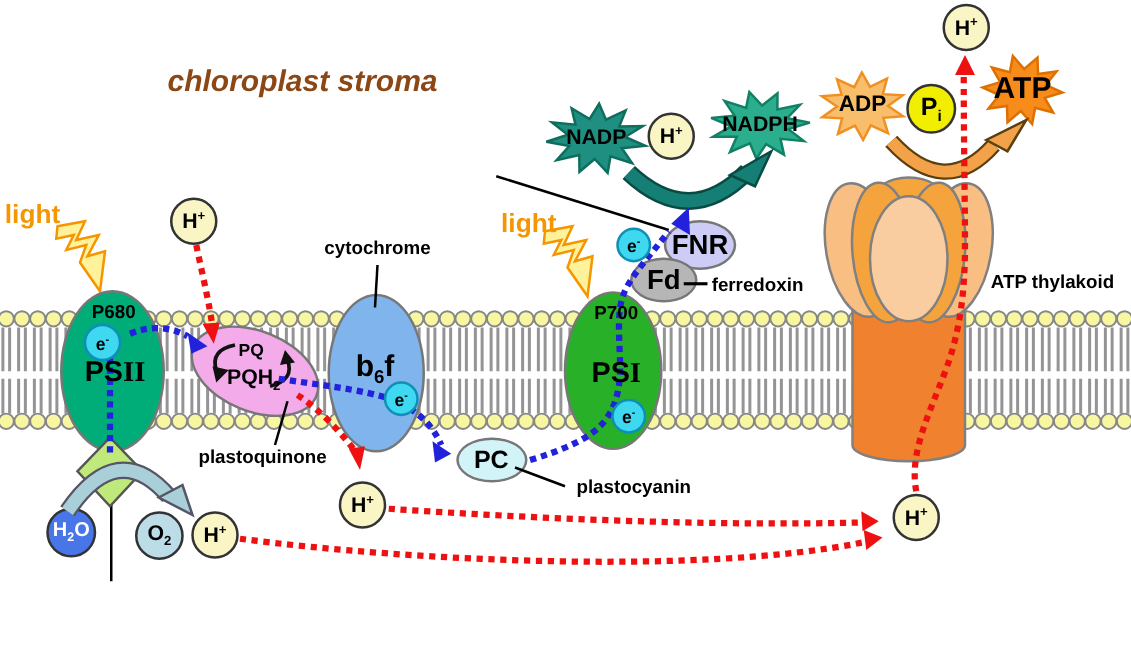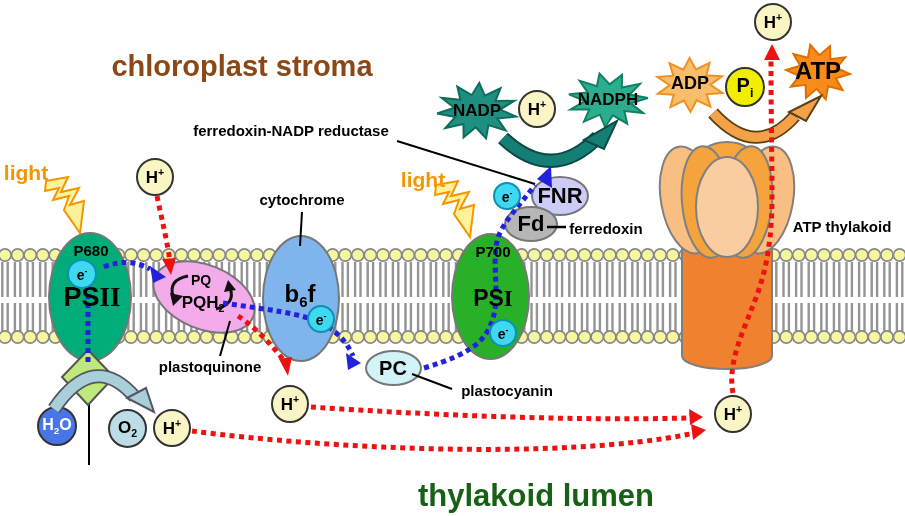--- a/index.html
+++ b/index.html
@@ -11,21 +11,21 @@
   #overlay-svg{z-index:3;pointer-events:none;}
   .txt{position:absolute;z-index:4;transform:translate(-50%,-50%);white-space:nowrap;
        font-weight:bold;color:#000;line-height:1;}
   .ell{border:2.5px solid #777;border-radius:50%;}
   .circ{border:2px solid #333;border-radius:50%;font-weight:bold;}
   .ecirc{position:absolute;z-index:4;border-radius:50%;border:2px solid #0E8FB5;
          background:var(--electron_cyan);display:flex;align-items:center;justify-content:center;
          font-weight:bold;font-size:14px;}
   sub{font-size:0.62em;} sup{font-size:0.62em;}
   .serif{font-family:"Liberation Serif", serif;}
-  .title-stroma{font-size:29px;color:var(--stroma_brown);}
+  .title-stroma{font-size:24px;color:var(--stroma_brown);font-style:italic;}
   .title-lumen{font-size:31px;color:var(--lumen_green);}
   .light-lbl{font-size:21px;color:var(--light_orange);}
   .small-lbl{font-size:15px;}
 </style>
 </head>
 <body>
 
 <div id="stage">
 
   <svg id="base-svg" width="905" height="516" viewBox="0 0 905 516">
@@ -492,21 +492,21 @@
 
     <g>
       <path d="M713,113 Q756,160 795,116" fill="none" stroke="#5A4010" stroke-width="13"></path>
       <path d="M713,113 Q756,160 795,116" fill="none" style="stroke:var(--orange_arrow)" stroke-width="9.5"></path>
       <polygon points="789,112 806,121 821,96" style="fill:var(--orange_arrow);stroke:#5A4010;stroke-width:2"></polygon>
     </g>
   </svg>
 
   <div class="shape ell" style="left:48px;top:232px;width:84px;height:130px;background:var(--psii_green)"></div>
   <div class="txt" style="left:91px;top:250px;font-size:15px">P680</div>
-  <div class="txt" style="left:92px;top:297px;font-size:27px"><span>PS</span><span class="serif">II</span></div>
+  <div class="txt" style="left:92px;top:297px;font-size:23px"><span>PS</span><span class="serif">II</span></div>
 
   <div class="shape ell" style="left:262px;top:235px;width:78px;height:127px;background:var(--b6f_blue)"></div>
   <div class="txt" style="left:300px;top:296px;font-size:24px"><span>b</span><sub>6</sub><span>f</span></div>
 
   <div class="shape ell" style="left:451px;top:233px;width:79px;height:127px;background:var(--psi_green)"></div>
   <div class="txt" style="left:493px;top:251px;font-size:15px">P700</div>
   <div class="txt" style="left:493px;top:298px;font-size:23px"><span>PS</span><span class="serif">I</span></div>
 
   <div class="shape ell" style="left:150px;top:264px;width:108px;height:66px;background:var(--pq_pink);transform:rotate(22deg)"></div>
   <div class="txt" style="left:201px;top:280px;font-size:14px">PQ</div>
@@ -615,23 +615,21 @@
       <span><span>e</span><sup>-</sup></span>
     </div>
   <div class="ecirc" style="left:489px;top:319px;width:24px;height:24px">
       <span><span>e</span><sup>-</sup></span>
     </div>
   <div class="ecirc" style="left:493px;top:182px;width:24px;height:24px">
       <span><span>e</span><sup>-</sup></span>
     </div>
 
   <div class="txt title-stroma" style="left:242px;top:66px">chloroplast stroma</div>
-  <div class="txt title-lumen" style="left:536px;top:495px">thylakoid lumen</div>
   <div class="txt light-lbl" style="left:26px;top:172px">light</div>
   <div class="txt light-lbl" style="left:423px;top:179px">light</div>
   <div class="txt small-lbl" style="left:302px;top:199px">cytochrome</div>
   <div class="txt small-lbl" style="left:210px;top:366px">plastoquinone</div>
   <div class="txt small-lbl" style="left:507px;top:390px">plastocyanin</div>
   <div class="txt small-lbl" style="left:606px;top:228px">ferredoxin</div>
-  <div class="txt small-lbl" style="left:291px;top:130px">ferredoxin-NADP reductase</div>
   <div class="txt small-lbl" style="left:842px;top:226px">ATP thylakoid</div>
 
 </div>
 
 </body></html>

